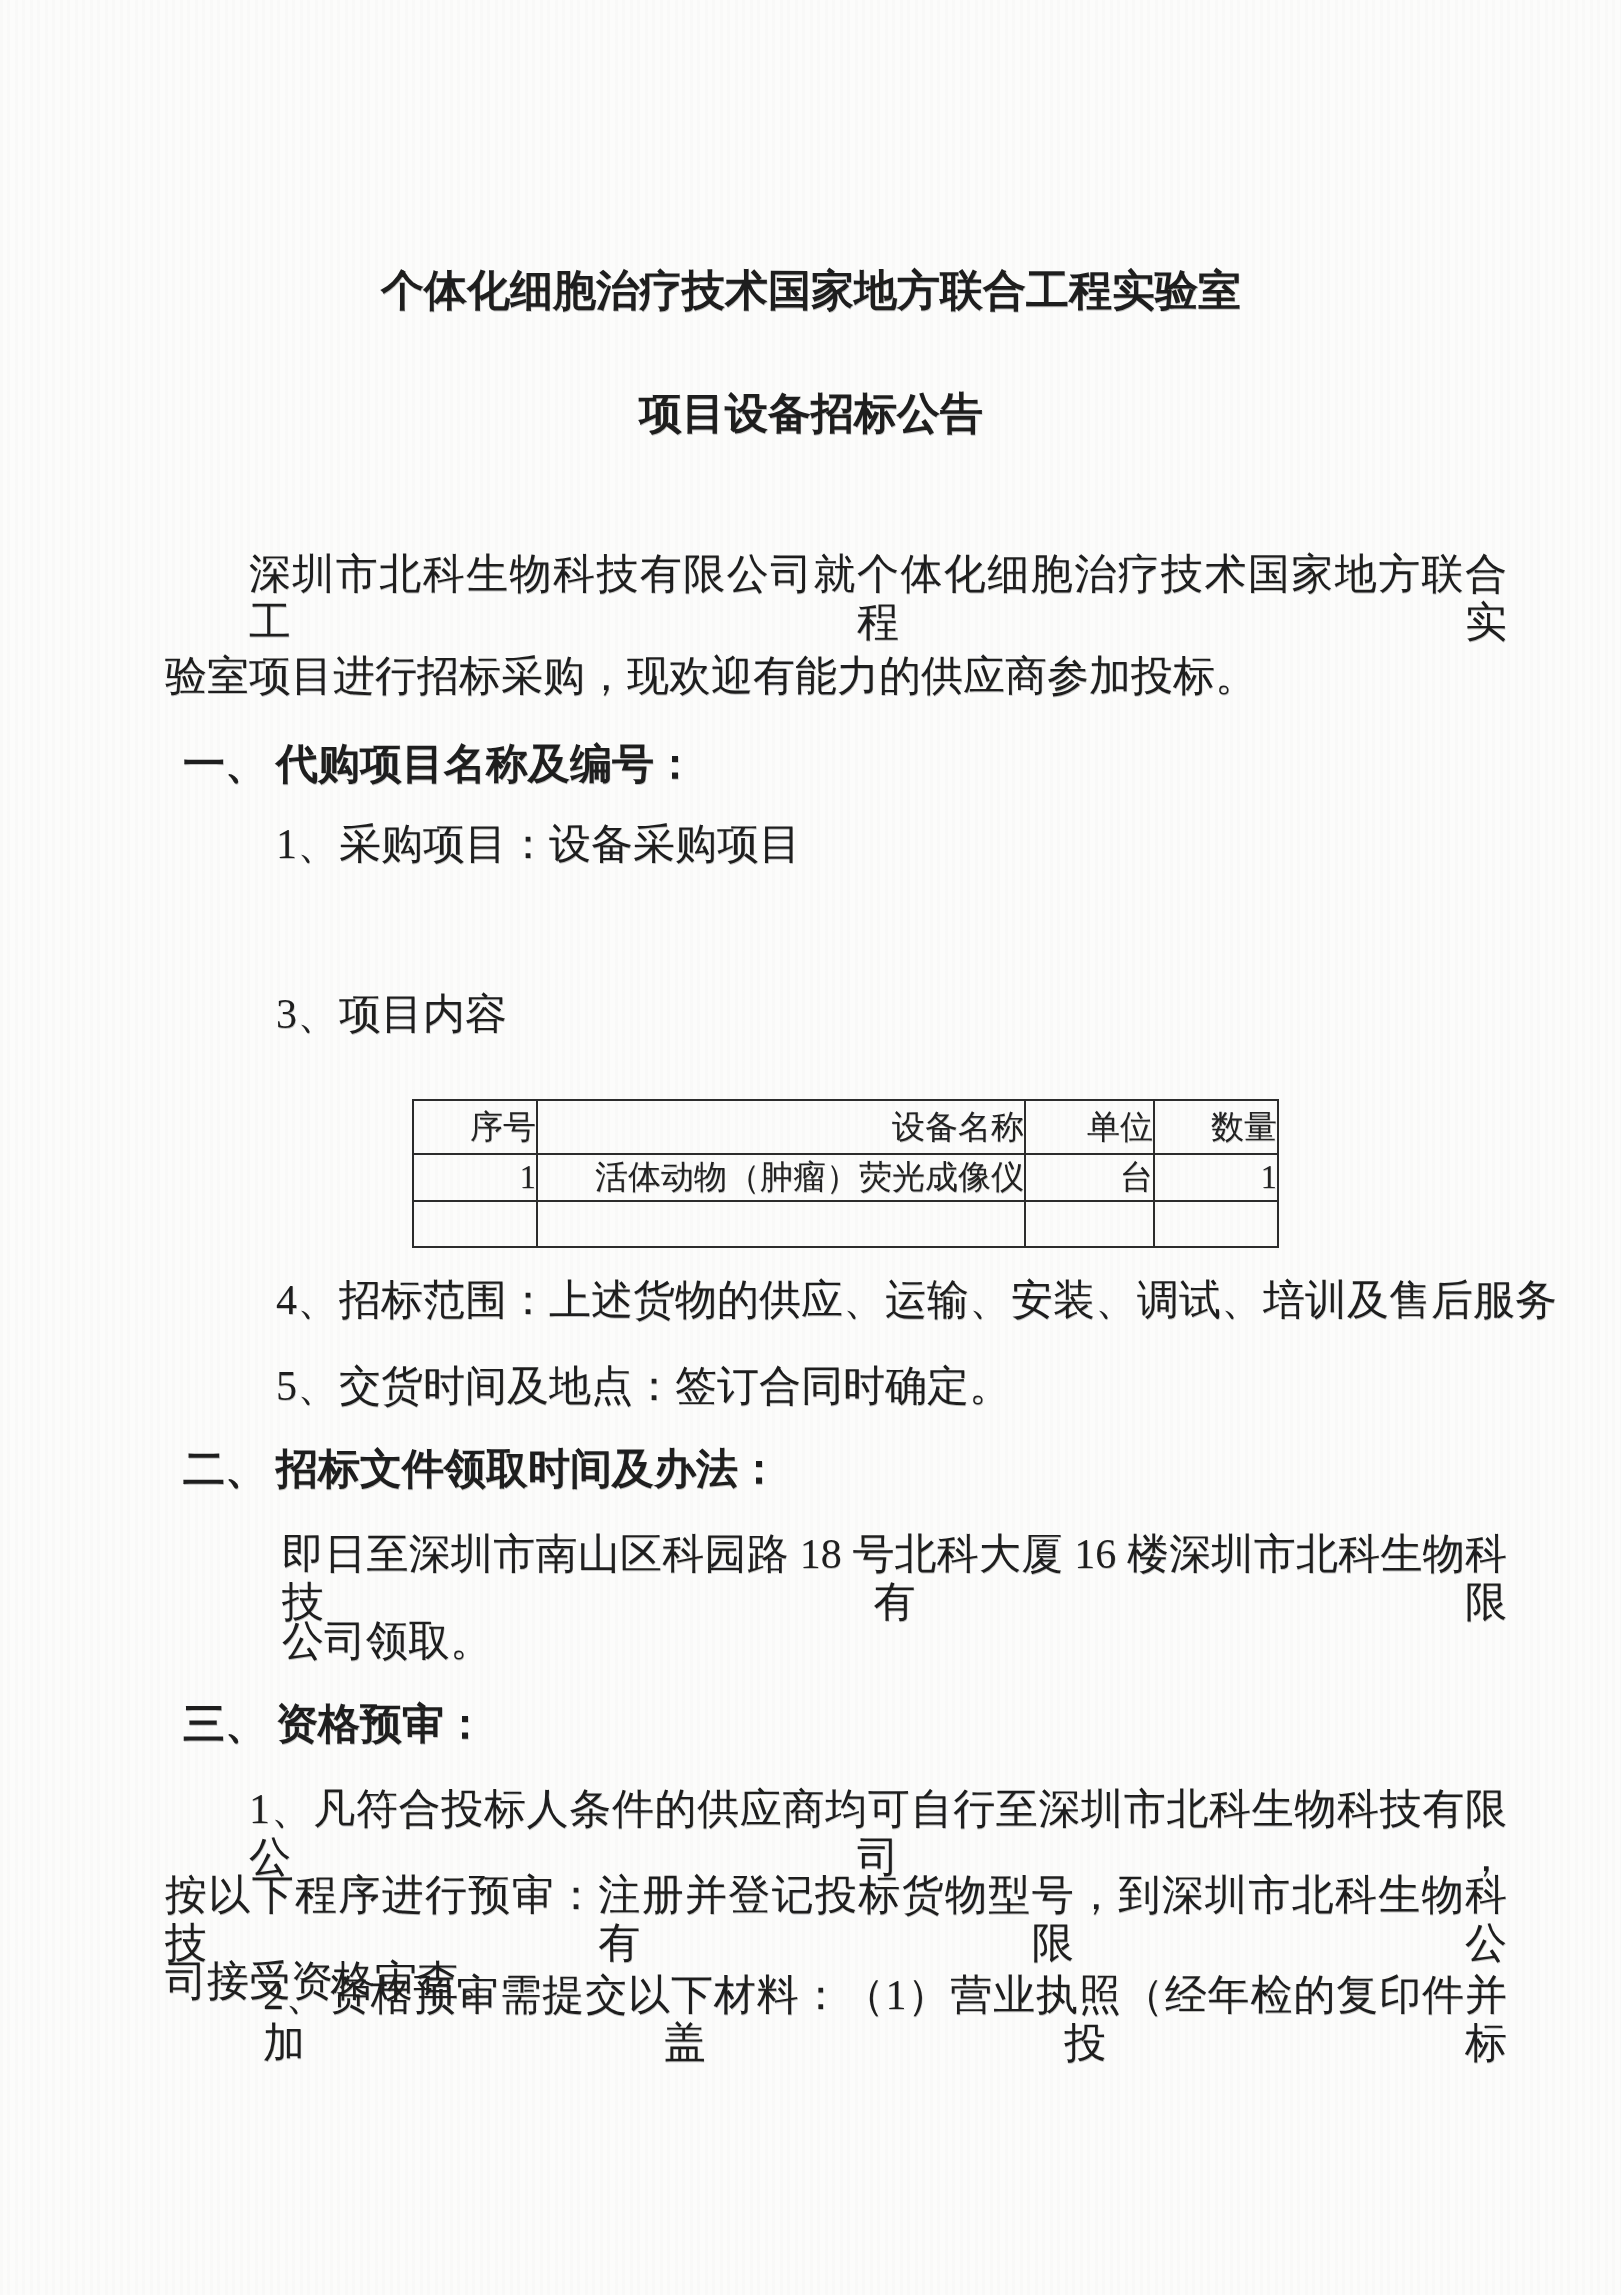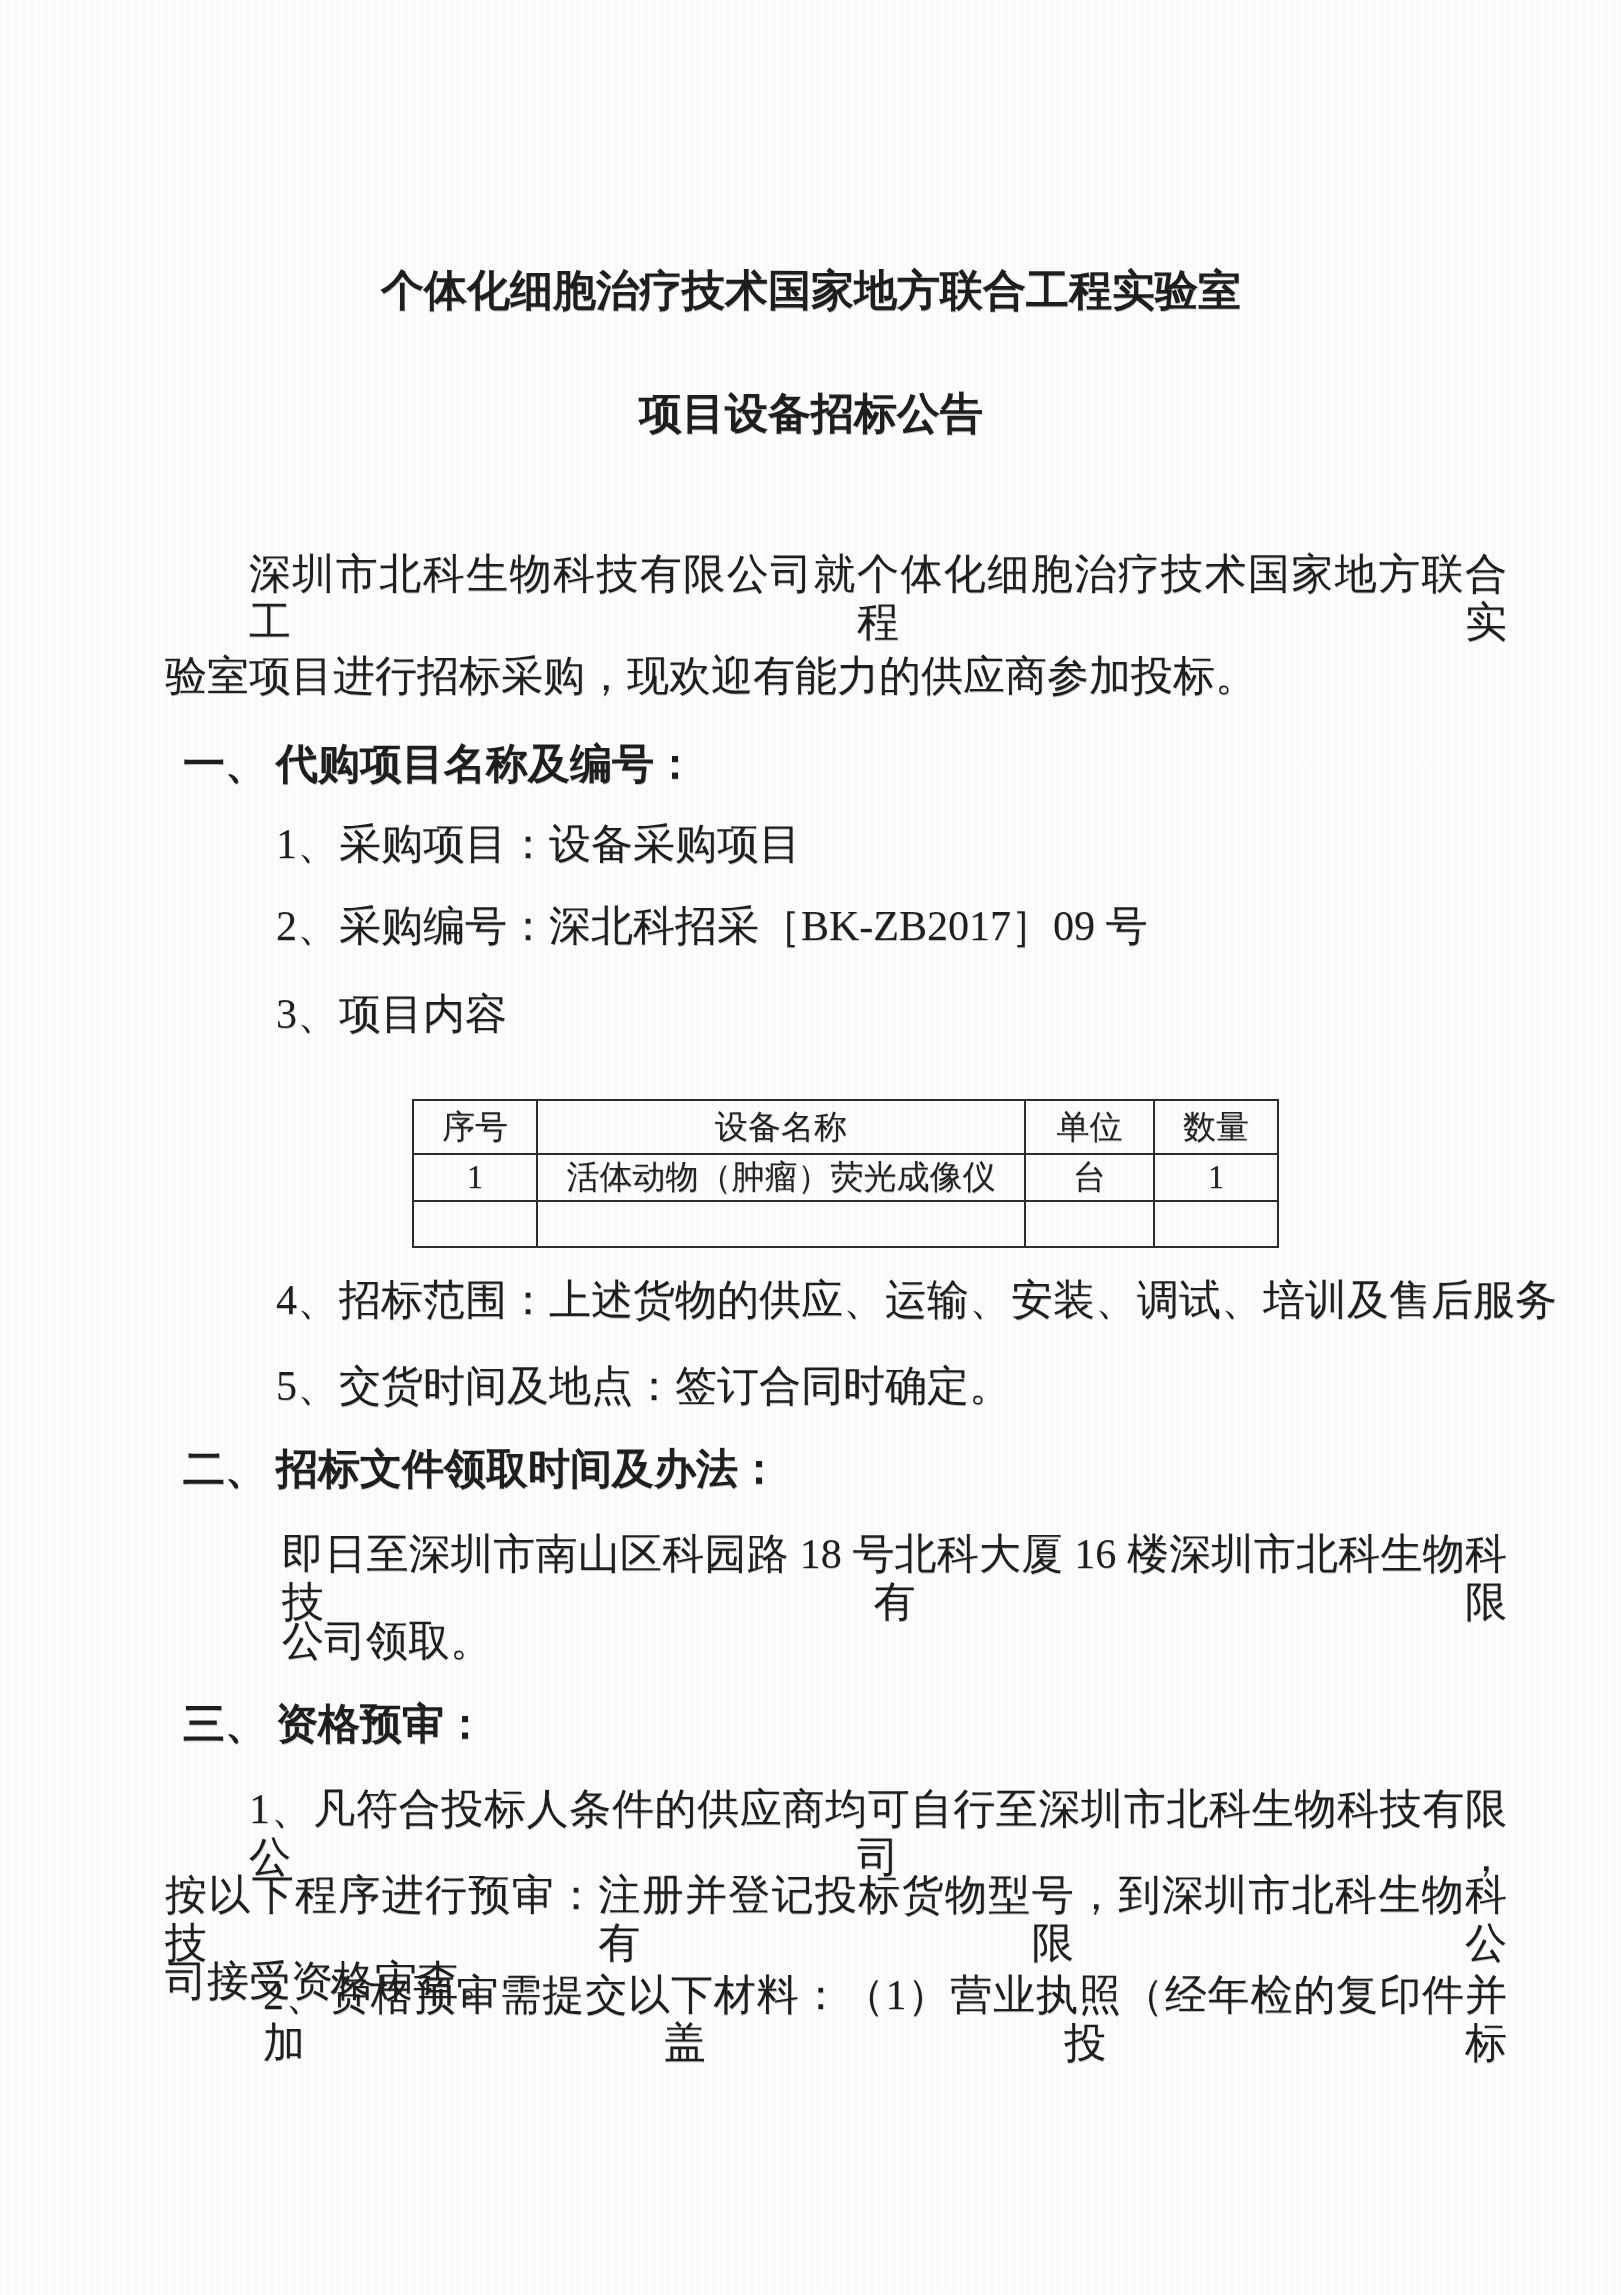--- a/index.html
+++ b/index.html
@@ -44,21 +44,21 @@
     top:1099px;
     width:865px;
     border-collapse:collapse;
     table-layout:fixed;
     font-size:33px;
     color:#222;
   }
   table.equip th, table.equip td{
     border:2px solid #2c2c2c;
     font-weight:400;
-    text-align:center;
+    text-align:right;
     padding:0;
     overflow:hidden;
   }
   table.equip th{height:52px;}
   table.equip td{height:44px;}
   td.name-cell{text-align:left;padding-left:19px;font-family:Liberation Serif, serif;}
   col.c-seq{width:124px;}
   col.c-name{width:488px;}
   col.c-unit{width:129px;}
   col.c-qty{width:124px;}
@@ -71,21 +71,20 @@
   <div class="title" style="top:267px;">个体化细胞治疗技术国家地方联合工程实验室</div>
   <div class="title" style="top:390px;">项目设备招标公告</div>
 
   <div class="line just" style="top:550px;left:249px;right:115px;">深圳市北科生物科技有限公司就个体化细胞治疗技术国家地方联合工程实</div>
   <div class="line" style="top:652px;left:165px;">验室项目进行招标采购，现欢迎有能力的供应商参加投标。</div>
 
   <div class="line bold" style="top:740px;left:183px;">
     <span class="sec-num">一、</span><span>代购项目名称及编号：</span>
   </div>
   <div class="line" style="top:820px;left:276px;">1、采购项目：设备采购项目</div>
-  <div class="line" style="top:902px;left:276px;">2、采购编号：深北科招采［BK-ZB2017］09 号</div>
   <div class="line" style="top:990px;left:276px;">3、项目内容</div>
 
   <table class="equip">
     <colgroup>
       <col class="c-seq">
         <col class="c-name">
         <col class="c-unit">
         <col class="c-qty">
     </colgroup>
     <tbody>

